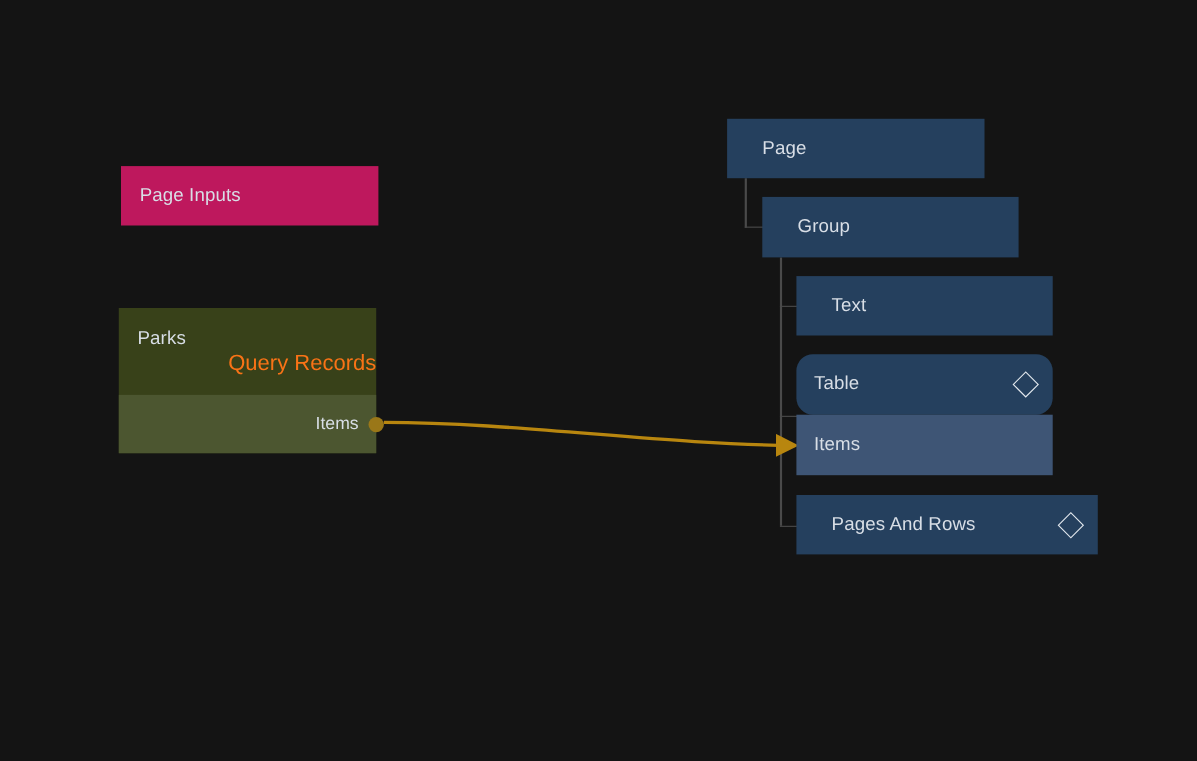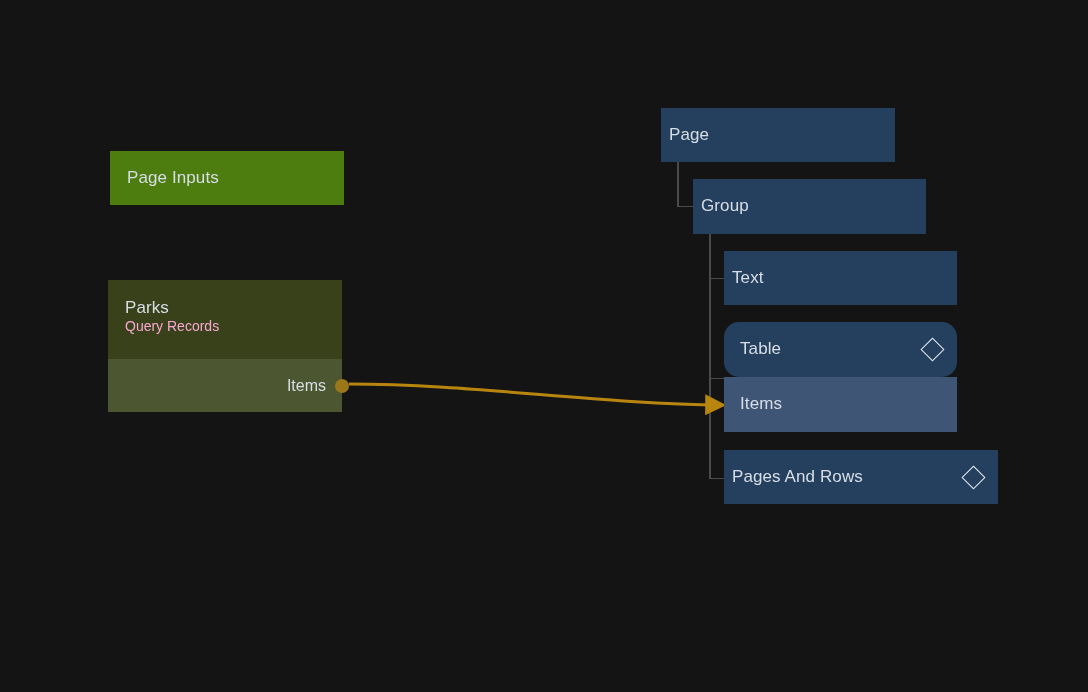--- a/index.html
+++ b/index.html
@@ -48,33 +48,34 @@
 
   .node-title {
     color: #d8dee6;
     font-size: 17px;
     line-height: 1.2;
     letter-spacing: 0.1px;
     white-space: nowrap;
   }
 
   .node-subtitle {
-    color: #f9a8d4;
-    font-size: 14px;
+    color: #f97316;
+    font-size: 20px;
     line-height: 1.25;
     white-space: nowrap;
+    text-align: right;
   }
 
   
   #node-page-inputs {
     left: 110px;
     top: 151px;
     width: 234px;
     height: 54px;
-    background: #4d7c0f;
+    background: #be185d;
     display: flex;
     align-items: center;
     padding-left: 17px;
   }
 
   
   #node-parks {
     left: 108px;
     top: 280px;
     width: 234px;
@@ -114,21 +115,21 @@
     border-radius: 50%;
     background: #9a7718;
   }
 
   
   .node-blue {
     background: #25405e;
   }
   .node-blue .node-row {
     height: 100%;
-    padding-left: 8px;
+    padding-left: 32px;
     padding-right: 16px;
   }
 
   #node-page   { left: 661px; top: 108px; width: 234px; height: 54px; }
   #node-group  { left: 693px; top: 179px; width: 233px; height: 55px; }
   #node-text   { left: 724px; top: 251px; width: 233px; height: 54px; }
 
   #node-table  { left: 724px; top: 322px; width: 233px; height: 110px; }
   #node-table .table-header {
     height: 55px;

